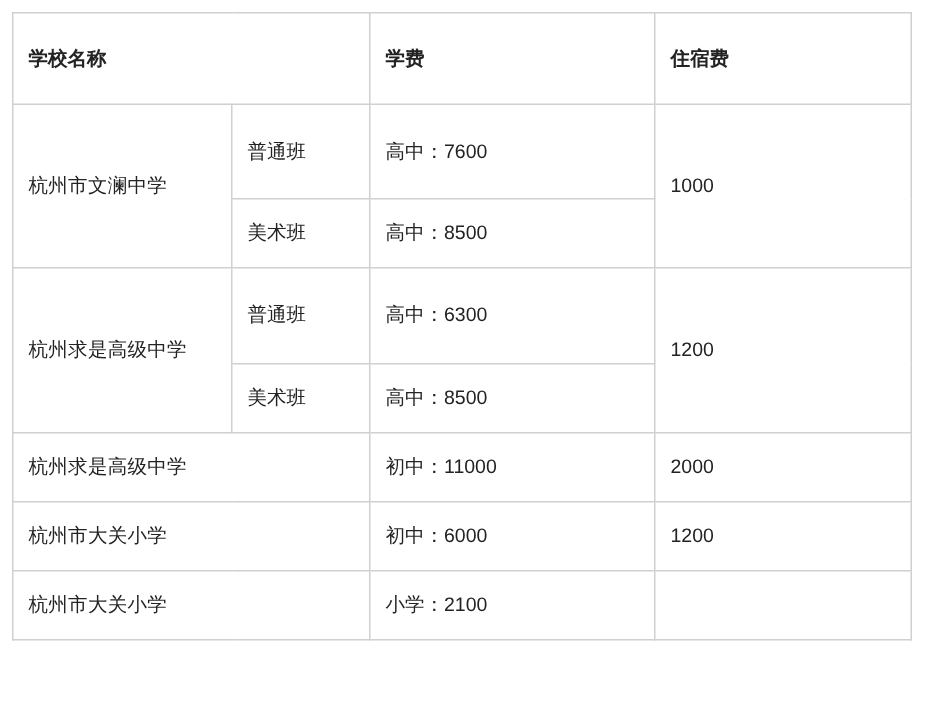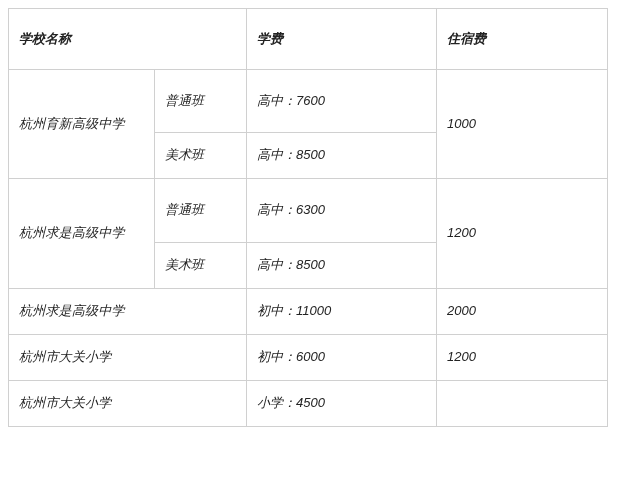--- a/index.html
+++ b/index.html
@@ -11,21 +11,20 @@
     width: 617px;
     height: 485px;
     font-family: "Liberation Sans", "DejaVu Sans", sans-serif;
     color: #1a1a1a;
     overflow: hidden;
   }
   #tuition-table-wrap {
     padding: 8px 10px 0 8px;
     box-sizing: border-box;
     width: 535px;
-    font-style: italic;
   }
   table.fee-table {
     border-collapse: collapse;
     table-layout: fixed;
     width: 599px;
     font-size: 13px;
   }
   table.fee-table td {
     border: 1px solid #d0d0d0;
     padding: 0 10px;
@@ -65,21 +64,21 @@
       <col class="col-dorm">
     </colgroup>
     <tbody>
       <tr class="hdr">
         <td colspan="2">学校名称</td>
         <td>学费</td>
         <td>住宿费</td>
       </tr>
 
       <tr class="r-tall">
-        <td rowspan="2" class="school-name">杭州育新高级中学</td>
+        <td rowspan="2" class="school-name">杭州市文澜中学</td>
         <td>普通班</td>
         <td class="nowrap">高中：7600</td>
         <td rowspan="2">1000</td>
       </tr>
       <tr class="r-short">
         <td>美术班</td>
         <td class="nowrap">高中：8500</td>
       </tr>
 
       <tr class="r-mid">
@@ -100,18 +99,18 @@
       </tr>
 
       <tr class="r-short">
         <td colspan="2" class="school-name">杭州市大关小学</td>
         <td class="nowrap">初中：6000</td>
         <td>1200</td>
       </tr>
 
       <tr class="r-short">
         <td colspan="2" class="school-name">杭州市大关小学</td>
-        <td class="nowrap">小学：4500</td>
+        <td class="nowrap">小学：2100</td>
         <td></td>
       </tr>
     </tbody>
   </table>
 </div>
 
 </body></html>

